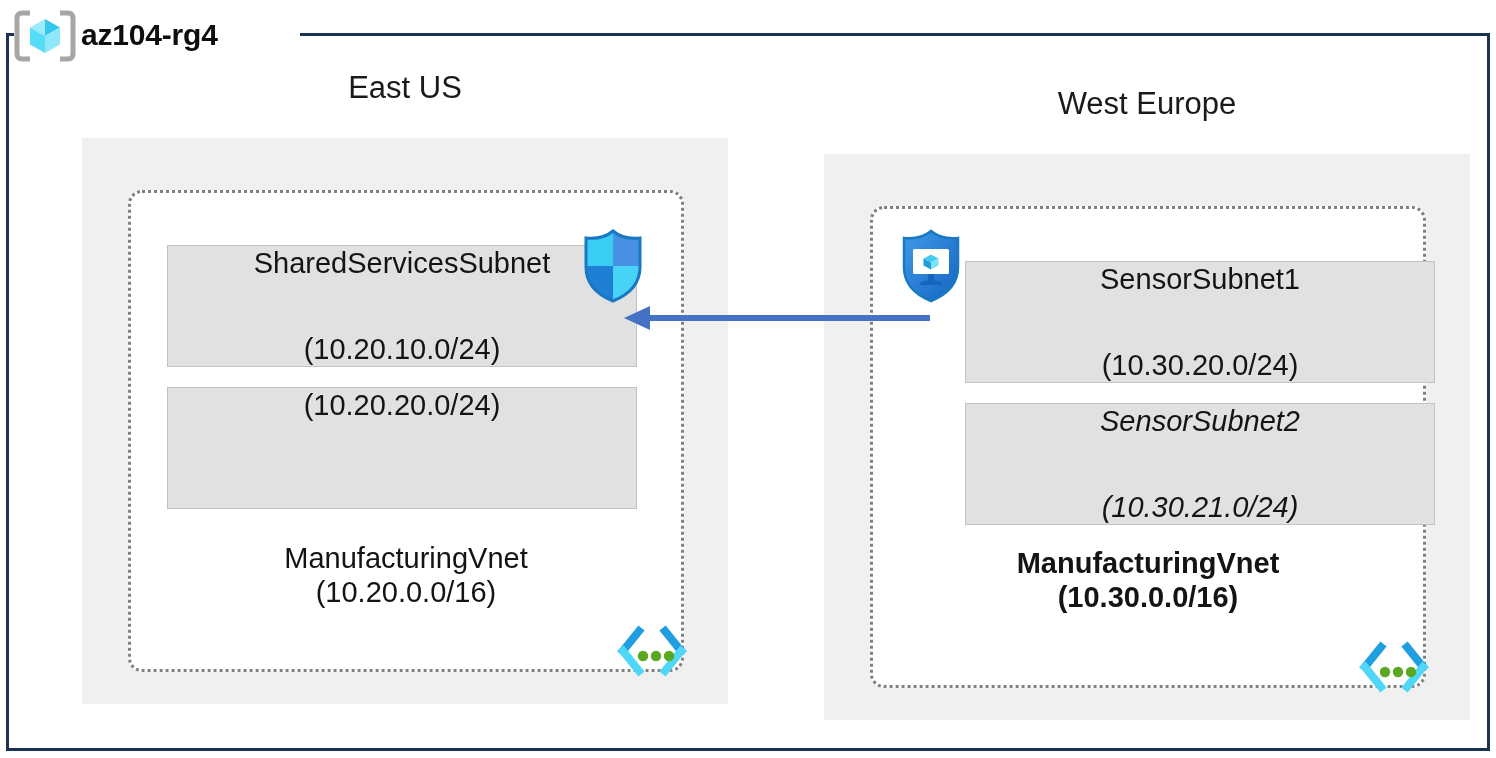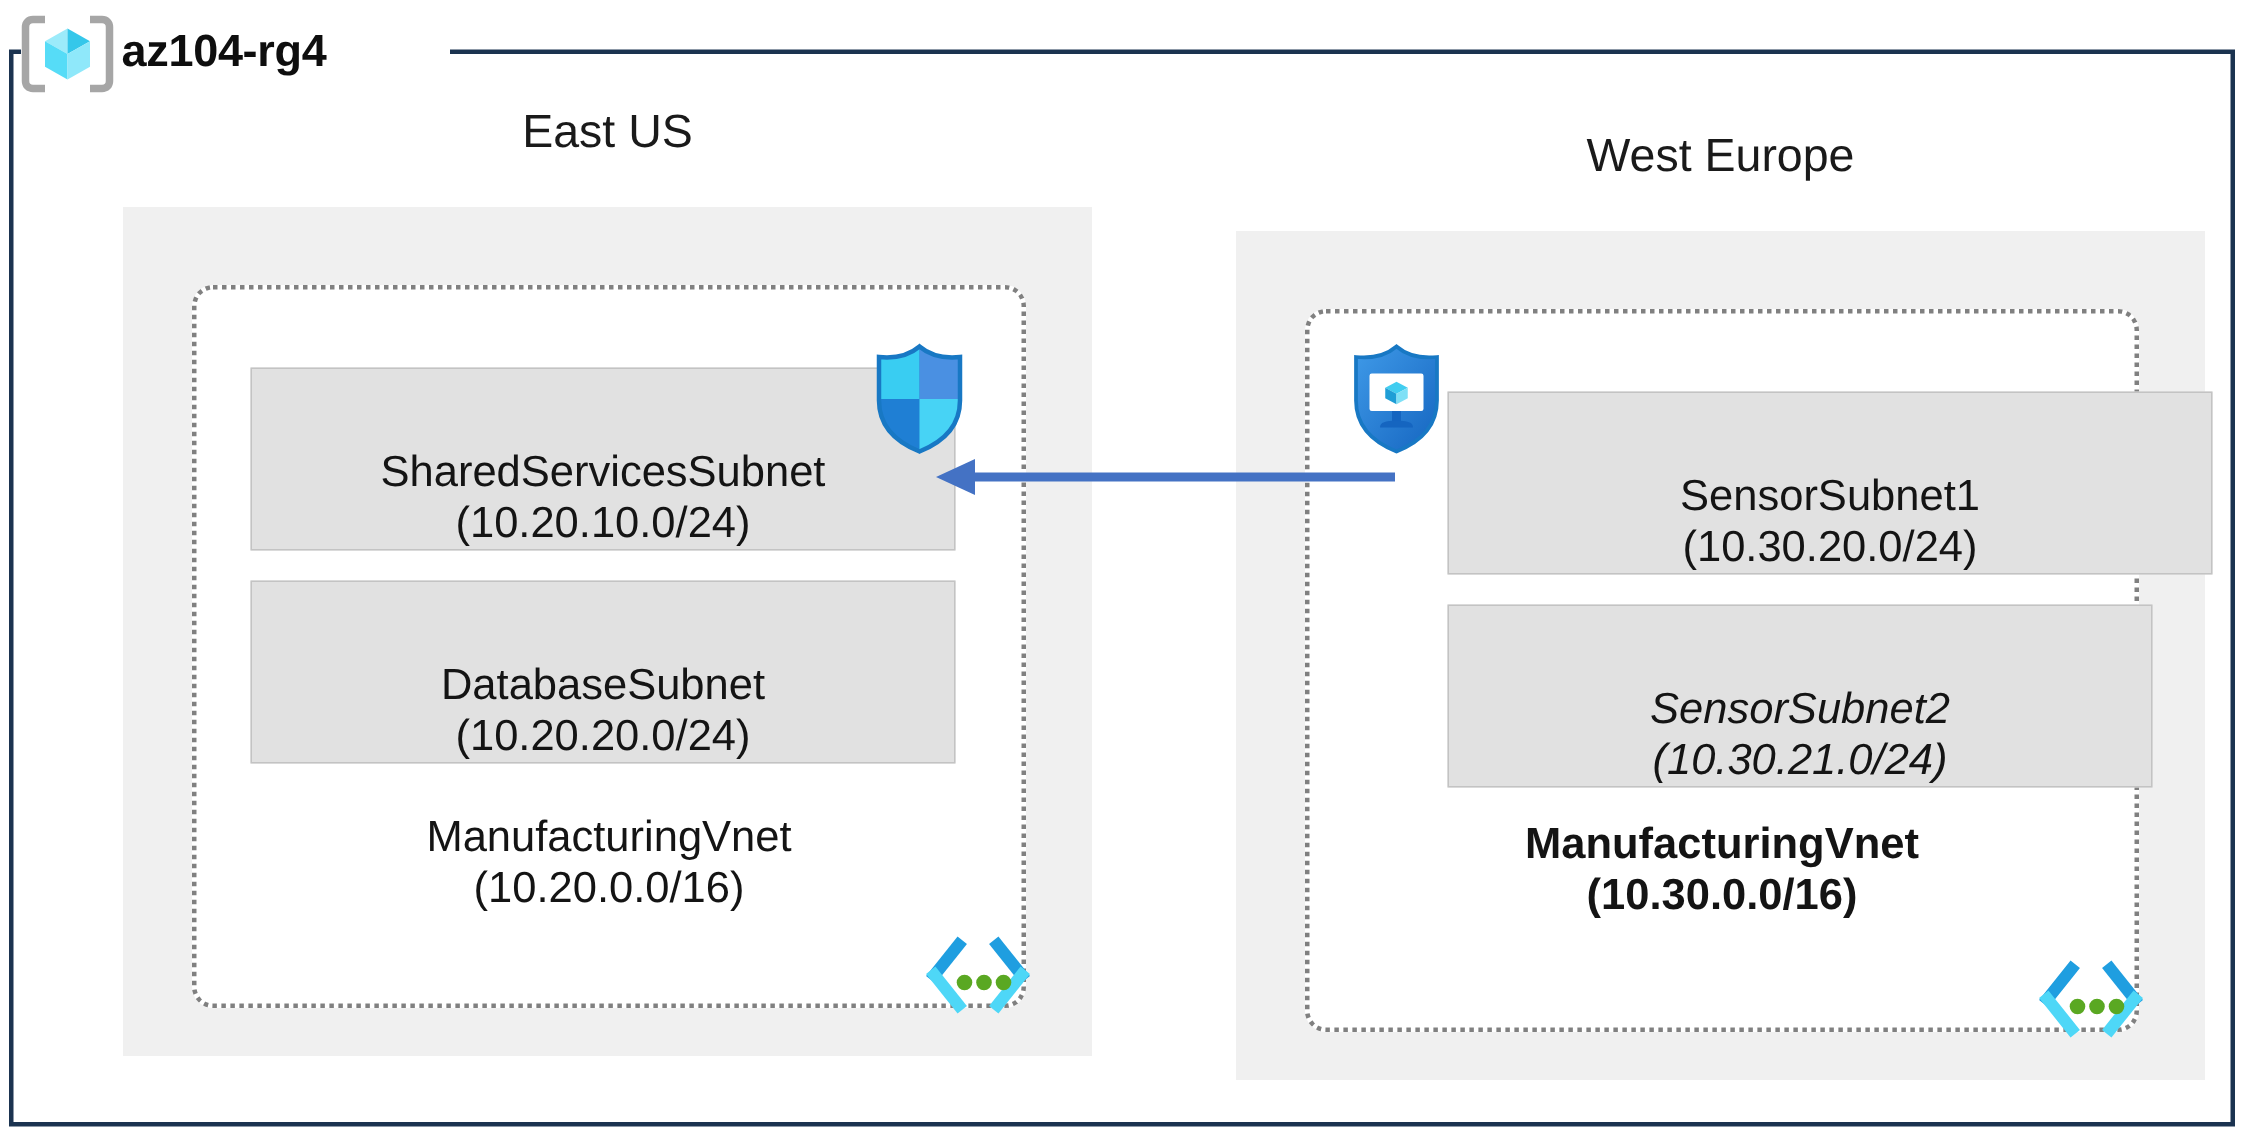--- a/index.html
+++ b/index.html
@@ -100,21 +100,21 @@
 
   
   .subnet {
     position: absolute;
     background: #e1e1e1;
     border: 1px solid #c3c3c3;
     box-sizing: border-box;
     display: flex;
     flex-direction: column;
     align-items: center;
-    justify-content: flex-end;
+    justify-content: space-between;
     line-height: 1.18;
   }
   .subnet-name,
   .subnet-cidr {
     font-size: 29px;
     color: #141414;
     white-space: nowrap;
   }
 
   
@@ -176,21 +176,20 @@
     <div class="region-box"></div>
 
     <div class="vnet" style="left:46px; top:118px; width:556px; height:482px;">
 
       <div class="subnet" style="left:36px; top:52px; width:470px; height:122px;">
         <div class="subnet-name">SharedServicesSubnet</div>
         <div class="subnet-cidr">(10.20.10.0/24)</div>
       </div>
 
       <div class="subnet" style="left:36px; top:194px; width:470px; height:122px;">
-        <div class="subnet-name">DatabaseSubnet</div>
         <div class="subnet-cidr">(10.20.20.0/24)</div>
       </div>
 
       <div class="vnet-caption" style="top:348px;">
         <div>ManufacturingVnet</div>
         <div>(10.20.0.0/16)</div>
       </div>
 
       <div class="icon-abs" style="right:-6px; bottom:-12px;">
         <svg width="70" height="52" viewBox="0 0 70 52" xmlns="http://www.w3.org/2000/svg">
@@ -208,21 +207,21 @@
       </div>
     </div>
   </div>
 
   <div class="region" style="left:824px; top:88px; width:646px; height:640px;">
     <div class="region-label">West Europe</div>
     <div class="region-box"></div>
 
     <div class="vnet" style="left:46px; top:118px; width:556px; height:482px;">
 
-      <div class="subnet" style="left:92px; top:52px; width:510px; height:122px;">
+      <div class="subnet" style="left:92px; top:52px; width:470px; height:122px;">
         <div class="subnet-name">SensorSubnet1</div>
         <div class="subnet-cidr">(10.30.20.0/24)</div>
       </div>
 
       <div class="subnet" style="left:92px; top:194px; width:470px; height:122px;font-style:italic;">
         <div class="subnet-name">SensorSubnet2</div>
         <div class="subnet-cidr">(10.30.21.0/24)</div>
       </div>
 
       <div class="vnet-caption" style="top:337px;font-weight:bold;">

